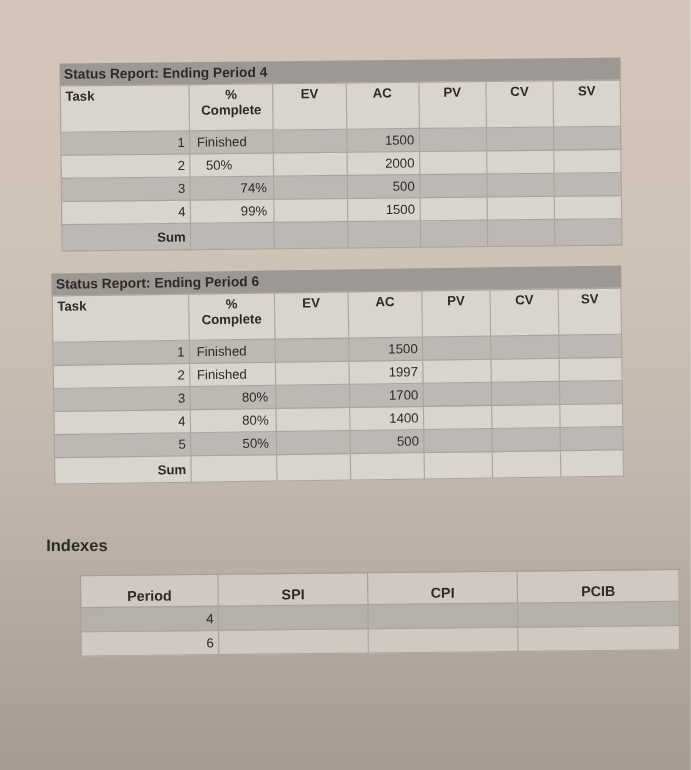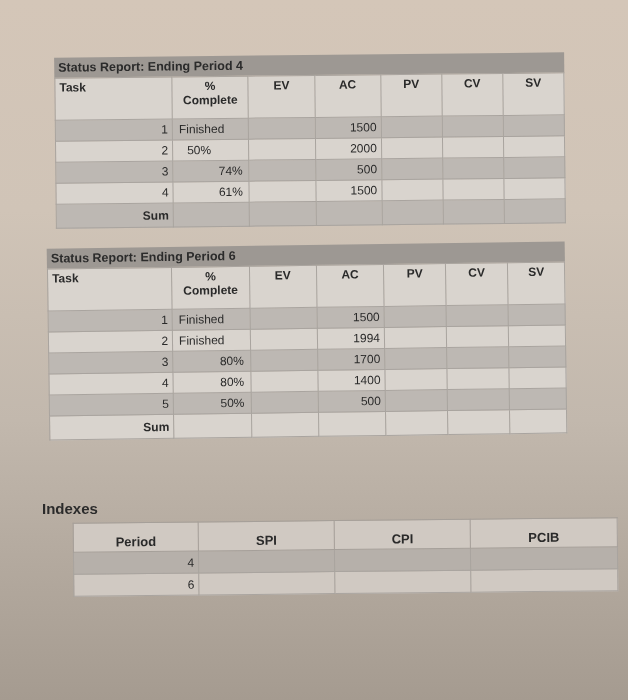--- a/index.html
+++ b/index.html
@@ -42,21 +42,21 @@
   tr.plain td { background:#d9d4ce; }
   td.num { text-align:right; }
   td.pct-fin { text-align:left; padding-left:6px; }
   td.pct-num { text-align:right; padding-right:6px; }
   td.sum { font-weight:bold; text-align:right; }
 
   #report1 { left:55px; top:55px; width:510px; transform:rotate(-0.6deg); }
   #report2 { left:48px; top:245px; width:518px; transform:rotate(-0.8deg); }
 
   #indexes-title {
-    position:absolute; left:42px; top:500px;
+    position:absolute; left:42px; top:488px;
     font-weight:bold; font-size:15px; color:#2b2b2b;
   }
   #indexes {
     position:absolute; left:73px; top:520px; width:545px;
     transform:rotate(-0.6deg);
   }
   #indexes th { background:#d0c9c2; border-color:#a59f99; font-size:13px; height:24px; vertical-align:bottom; padding-bottom:2px; }
   #indexes tr.shade td { background:#b6b0aa; }
   #indexes tr.plain td { background:#d0c9c2; }
 </style>
@@ -107,21 +107,21 @@
       <td class="num">3</td>
       <td class="pct-num">74%</td>
       <td></td>
       <td class="num">500</td>
       <td></td>
       <td></td>
       <td></td>
     </tr>
     <tr class="plain">
       <td class="num">4</td>
-      <td class="pct-num">61%</td>
+      <td class="pct-num">99%</td>
       <td></td>
       <td class="num">1500</td>
       <td></td>
       <td></td>
       <td></td>
     </tr>
     <tr class="shade" style="height:24px">
       <td class="sum">Sum</td>
       <td></td>
       <td></td>
@@ -162,21 +162,21 @@
       <td></td>
       <td class="num">1500</td>
       <td></td>
       <td></td>
       <td></td>
     </tr>
     <tr class="plain">
       <td class="num">2</td>
       <td class="pct-fin">Finished</td>
       <td></td>
-      <td class="num">1994</td>
+      <td class="num">1997</td>
       <td></td>
       <td></td>
       <td></td>
     </tr>
     <tr class="shade">
       <td class="num">3</td>
       <td class="pct-num">80%</td>
       <td></td>
       <td class="num">1700</td>
       <td></td>

